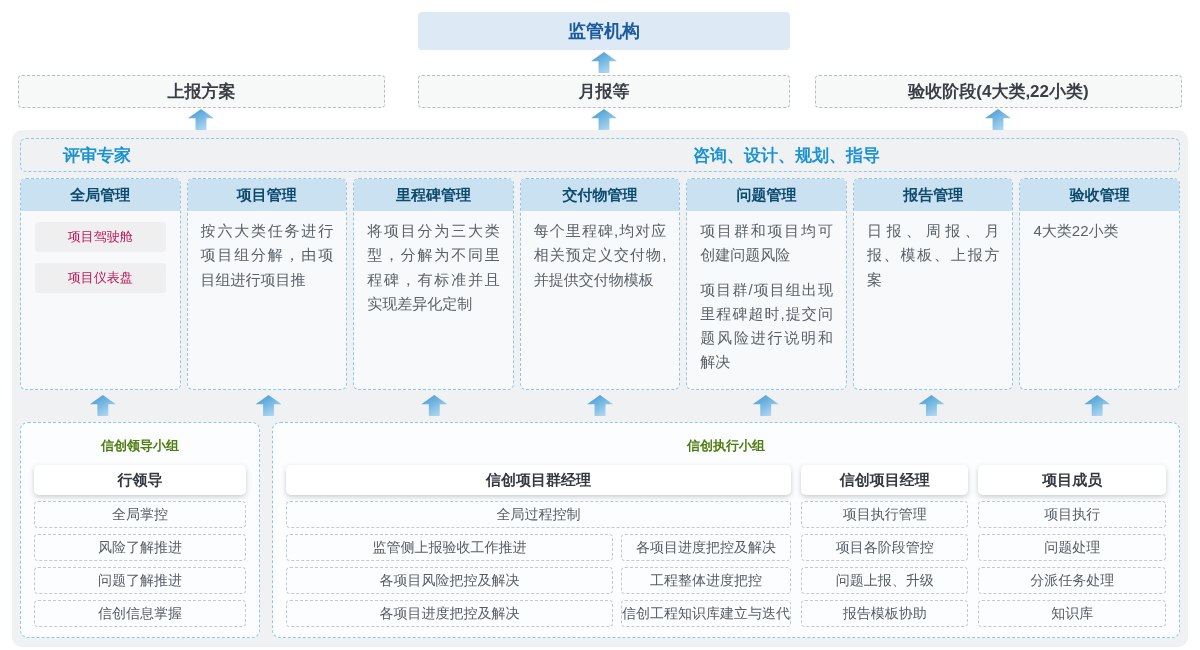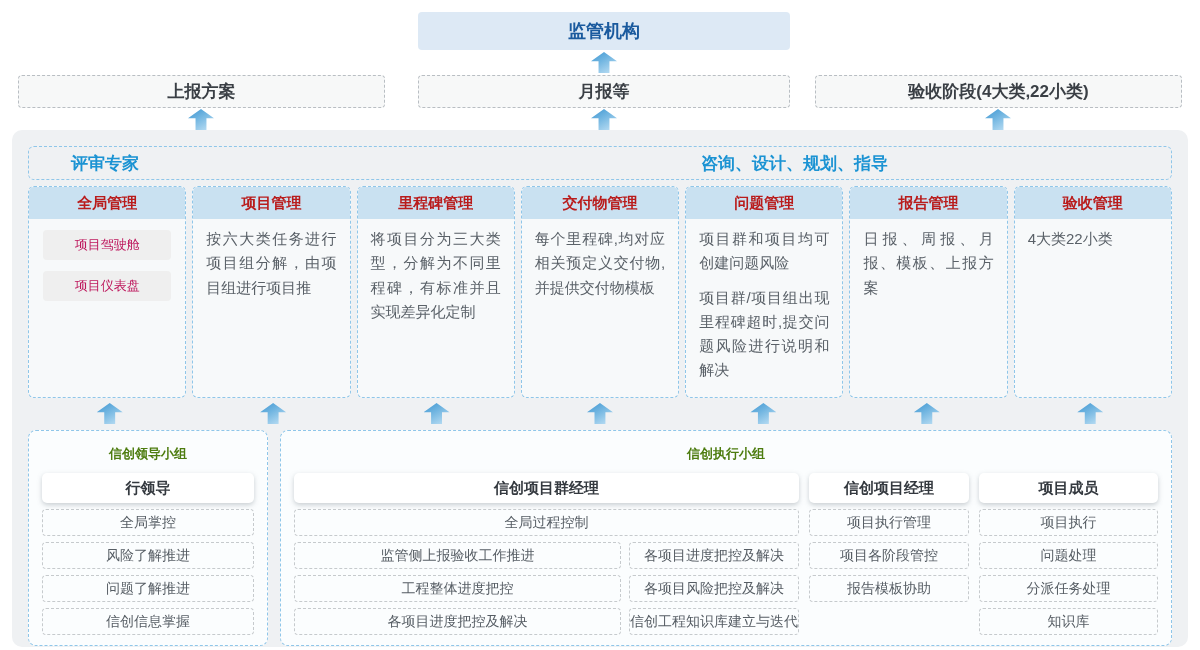--- a/index.html
+++ b/index.html
@@ -23,33 +23,33 @@
   .arrow { width:26px; height:21px;
     background:linear-gradient(150deg,#3e96d2 0%,#6fb4e0 40%,#c4e3f6 100%);
     clip-path:polygon(50% 0,100% 44%,71% 44%,71% 100%,29% 100%,29% 44%,0 44%); }
   .a-top    { position:absolute; top:52px;  left:591px; }
   .a-row2-1 { position:absolute; top:109px; left:188px; }
   .a-row2-2 { position:absolute; top:109px; left:591px; }
   .a-row2-3 { position:absolute; top:109px; left:985px; }
 
   
   .main { position:absolute; left:12px; top:130px; width:1176px; height:517px;
-    background:#eff1f3; border-radius:10px; padding:16px; }
+    background:#eff1f3; border-radius:10px; padding:8px; }
 
   .main-header { position:relative; height:34px; border:1px dashed #8fc6e9; border-radius:6px; margin-bottom:6px; }
   .expert-label  { position:absolute; left:42px;  top:50%; transform:translateY(-50%);
     color:#1b93d3; font-weight:bold; font-size:17px; }
   .consult-label { position:absolute; left:672px; top:50%; transform:translateY(-50%);
     color:#1b93d3; font-weight:bold; font-size:17px; }
 
   
   .columns { display:flex; gap:6px; height:212px; }
   .col { flex:1; border:1px dashed #8fc6e9; border-radius:6px; background:#f7f9fa; overflow:hidden; }
   .col-header { height:32px; background:#c9e1f1; display:flex; align-items:center; justify-content:center;
-    font-size:15px; font-weight:bold; color:#b91c1c; }
+    font-size:15px; font-weight:bold; color:#0c4a6e; }
   .col-body { padding:8px 13px 0; font-size:15px; color:#5a6168; line-height:1.62; text-align:justify; }
   .col-body .para + .para { margin-top:10px; }
   .pill { margin:11px 14px 0; background:#efefef; border-radius:4px; height:30px;
     display:flex; align-items:center; justify-content:center; font-size:13px; color:#be185d; }
 
   
   .col-arrows { display:flex; margin:5px 0 6px; }
   .col-arrows .slot { flex:1; display:flex; justify-content:center; }
 
   
@@ -179,31 +179,32 @@
       <div class="group exec-group">
         <div class="group-title">信创执行小组</div>
         <div class="exec-cols">
 
           <div class="exec-sec sec-pmg">
             <div class="role-box">信创项目群经理</div>
             <div class="pmg-grid">
               <div class="item full">全局过程控制</div>
               <div class="item">监管侧上报验收工作推进</div>
               <div class="item">各项目进度把控及解决</div>
+              <div class="item">各项目风险把控及解决</div>
               <div class="item">工程整体进度把控</div>
-              <div class="item">各项目风险把控及解决</div>
               <div class="item">各项目进度把控及解决</div>
               <div class="item">信创工程知识库建立与迭代</div>
             </div>
           </div>
 
           <div class="exec-sec sec-pm">
             <div class="role-box">信创项目经理</div>
             <div class="item">项目执行管理</div>
             <div class="item">项目各阶段管控</div>
+            <div class="item">问题上报、升级</div>
             <div class="item">报告模板协助</div>
           </div>
 
           <div class="exec-sec sec-member">
             <div class="role-box">项目成员</div>
             <div class="item">项目执行</div>
             <div class="item">问题处理</div>
             <div class="item">分派任务处理</div>
             <div class="item">知识库</div>
           </div>

